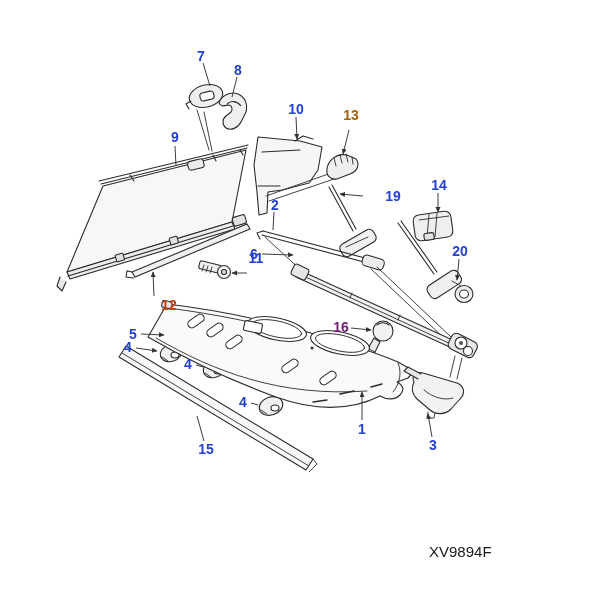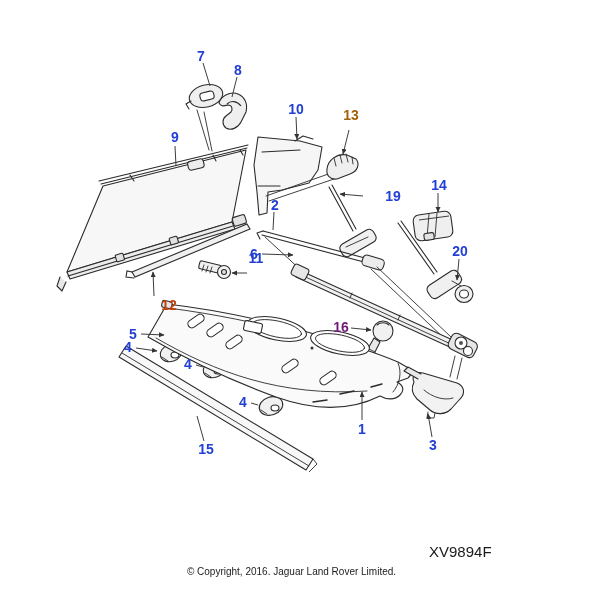--- a/index.html
+++ b/index.html
@@ -227,15 +227,14 @@
       <div class="callout" style="left: 128px; top: 347px; color: rgb(35, 64, 212);">4</div>
       <div class="callout" style="left: 341px; top: 327px; color: #701a75;">16</div>
       <div class="callout" style="left: 188px; top: 364px; color: rgb(35, 64, 212);">4</div>
       <div class="callout" style="left: 243px; top: 402px; color: rgb(35, 64, 212);">4</div>
       <div class="callout" style="left: 206px; top: 449px; color: rgb(35, 64, 212);">15</div>
       <div class="callout" style="left: 362px; top: 429px; color: rgb(35, 64, 212);">1</div>
       <div class="callout" style="left: 433px; top: 445px; color: rgb(35, 64, 212);">3</div>
     </div>
 
 <div class="figure-code">XV9894F</div>
-<div class="copyright">© Copyright, 2016. Jaguar Land Rover Limited.</div>
 
 </div>
 
 </body></html>

